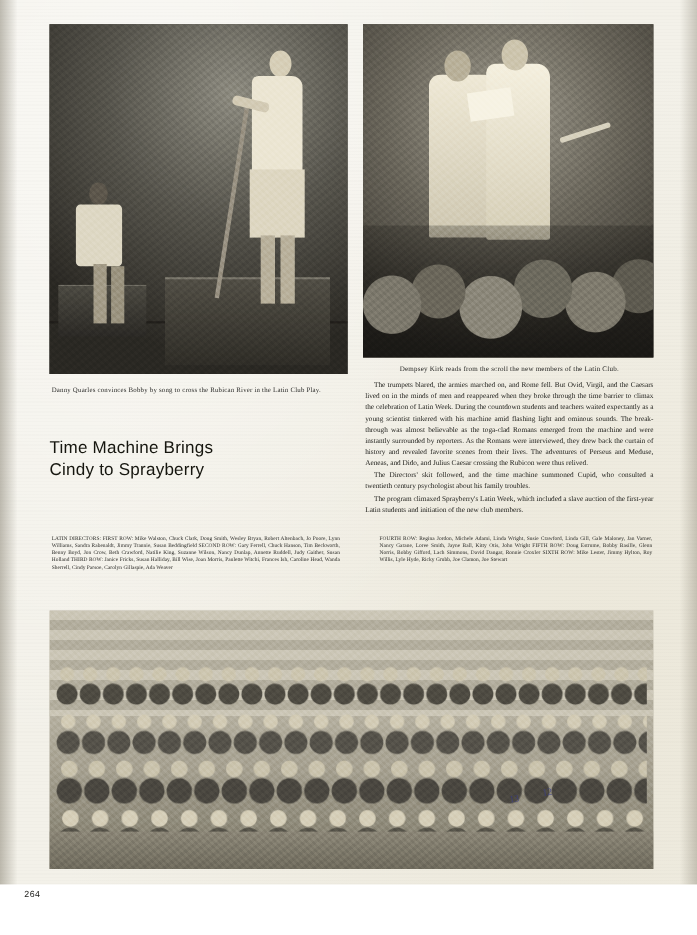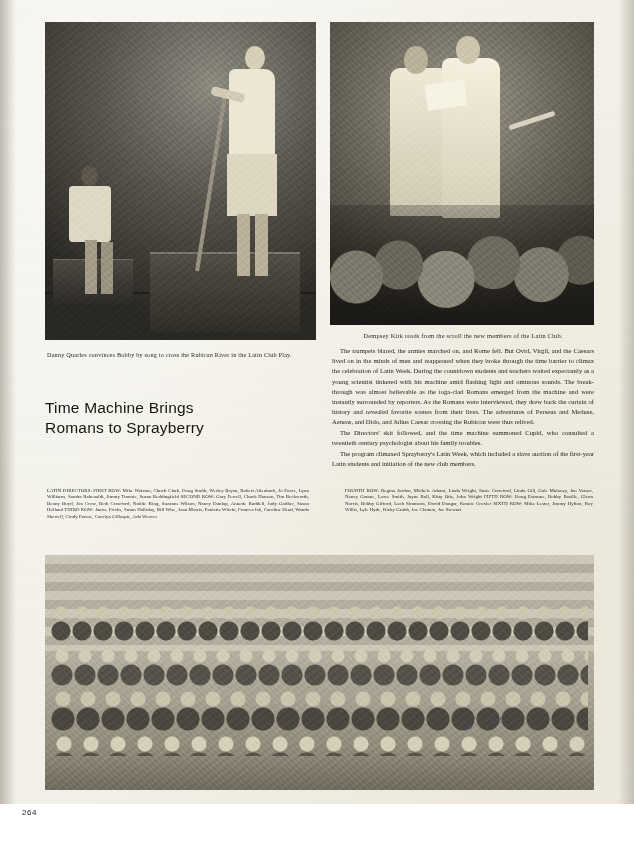--- a/index.html
+++ b/index.html
@@ -295,21 +295,21 @@
     <div class="scroll-paper"></div>
     <div class="mic"></div>
     <div class="crowd"></div>
     <div class="grain"></div>
   </div>
 
   <div class="caption" id="caption-scroll">Dempsey Kirk reads from the scroll the new members of the Latin Club.</div>
 
   <div class="headline">
     <div>Time Machine Brings</div>
-    <div>Romans to Sprayberry</div>
+    <div>Cindy to Sprayberry</div>
   </div>
 
   <div class="body-col">
     <p>The trumpets blared, the armies marched on, and Rome fell. But Ovid, Virgil, and the Caesars lived on in the minds of men and reappeared when they broke through the time barrier to climax the celebration of Latin Week. During the countdown students and teachers waited expectantly as a young scientist tinkered with his machine amid flashing light and ominous sounds. The break-through was almost believable as the toga-clad Romans emerged from the machine and were instantly surrounded by reporters. As the Romans were interviewed, they drew back the curtain of history and revealed favorite scenes from their lives. The adventures of Perseus and Meduse, Aeneas, and Dido, and Julius Caesar crossing the Rubicon were thus relived.</p>
     <p>The Directors' skit followed, and the time machine summoned Cupid, who consulted a twentieth century psychologist about his family troubles.</p>
     <p>The program climaxed Sprayberry's Latin Week, which included a slave auction of the first-year Latin students and initiation of the new club members.</p>
   </div>
 
   <div class="roster" id="roster-left">LATIN DIRECTORS: FIRST ROW: Mike Walston, Chuck Clark, Doug Smith, Wesley Bryan, Robert Altenbach, Jo Poore, Lynn Williams, Sandra Rabenaldt, Jimmy Trannie, Susan Beddingfield   SECOND ROW: Gary Ferrell, Chuck Hanson, Tim Beckworth, Benny Boyd, Jon Crow, Beth Crawford, Natilie King, Suzanne Wilson, Nancy Dunlap, Annette Ruddell, Judy Gaither, Susan Holland   THIRD ROW: Janice Fricks, Susan Halliday, Bill Wise, Joan Morris, Paulette Witchi, Frances Ish, Caroline Head, Wanda Sherrell, Cindy Parsoe, Carolyn Gillaspie, Ada Weaver</div>
   <div class="roster" id="roster-right">FOURTH ROW: Regina Jordon, Michele Adami, Linda Wright, Susie Crawford, Linda Gill, Gale Maloney, Jan Varner, Nancy Garane, Loree Smith, Jayne Ball, Kitty Otis, John Wright   FIFTH ROW: Doug Estrume, Bobby Basille, Glenn Norris, Bobby Gifford, Lach Simmons, David Dangar, Ronnie Croxler   SIXTH ROW: Mike Lester, Jimmy Hylton, Roy Willis, Lyle Hyde, Ricky Grubb, Joe Clamon, Joe Stewart</div>

